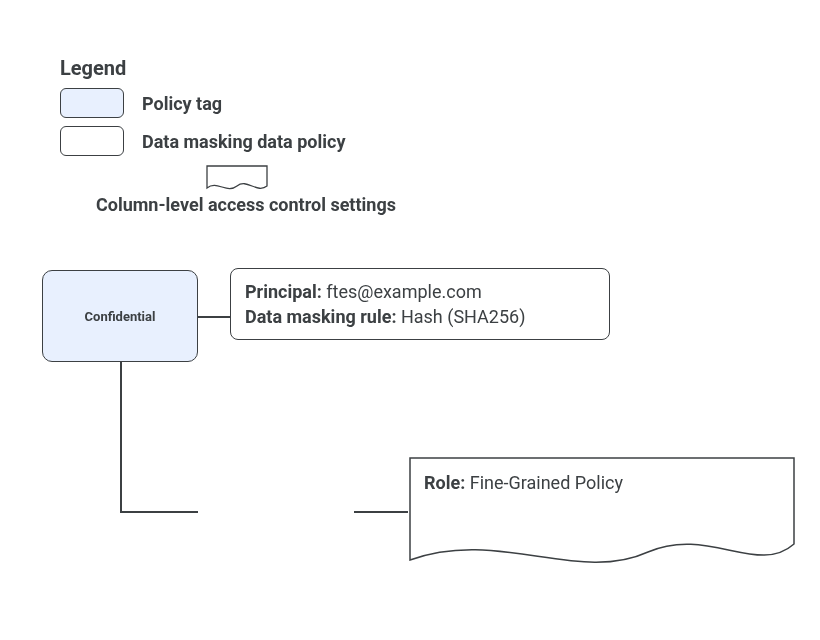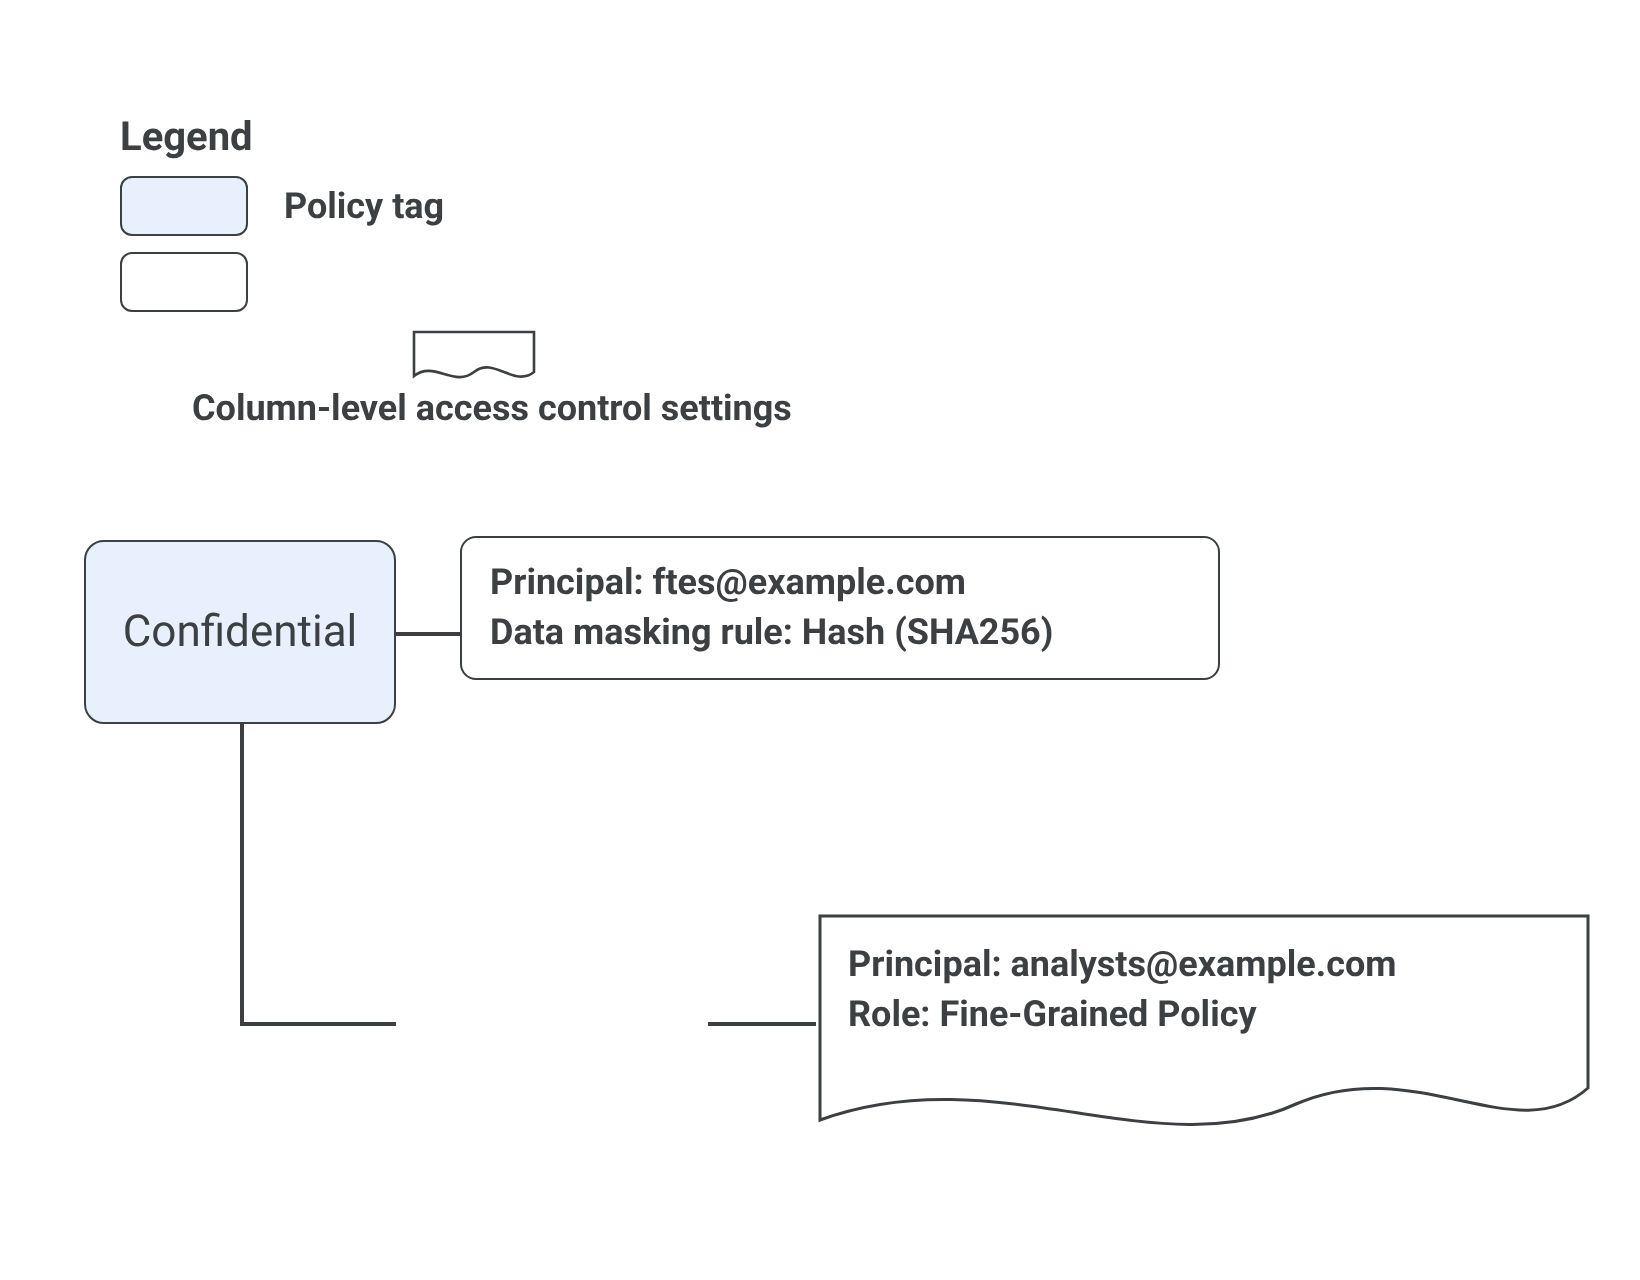--- a/index.html
+++ b/index.html
@@ -72,42 +72,42 @@
     .policy-tag-node {
       position: absolute;
       border: 1.5px solid #3c4043;
       background: #e8f0fe;
       border-radius: 10px;
       display: flex;
       align-items: center;
       justify-content: center;
     }
     .policy-tag-node .tag-label {
-      font-size: 22px;
-      font-weight: 400;
+      font-size: 13px;
+      font-weight: 700;
       color: #3c4043;
       text-align: center;
     }
     .card-node {
       position: absolute;
       border: 1.5px solid #3c4043;
       background: #fff;
       border-radius: 8px;
       padding: 10px 14px;
     }
     .card-line {
       font-size: 18px;
       color: #3c4043;
       line-height: 1.4;
     }
     .card-line .k {
       font-weight: 700;
     }
     .card-line .v {
-      font-weight: 700;
+      font-weight: 400;
     }
     .clac-node {
       position: absolute;
     }
     .clac-text {
       position: absolute;
       top: 14px;
       left: 16px;
     }
     .clac-text .card-line { white-space: nowrap; }
@@ -130,20 +130,21 @@
     <div class="legend-swatch">
       <div class="swatch-policy-tag"></div>
     </div>
     <div class="legend-label">Policy tag</div>
   </div>
 
   <div class="legend-row legend-row-2">
     <div class="legend-swatch">
       <div class="swatch-data-policy"></div>
     </div>
+    <div class="legend-label">Data masking data policy</div>
   </div>
 
   <div class="legend-row legend-row-3">
     <div class="legend-swatch">
       <svg class="swatch-clac" viewBox="0 0 64 30">
         <path d="M 2 2 L 62 2 L 62 22 C 52 30, 42 14, 32 22 C 22 30, 12 16, 2 24 L 2 2 Z" fill="#ffffff" stroke="#3c4043" stroke-width="1.3"></path>
       </svg>
     </div>
     <div class="legend-label">Column-level access control settings</div>
   </div>
@@ -166,18 +167,17 @@
   <div class="connector h-line" style="top:511px; left:354px; width:54px;"></div>
 
   <div class="clac-node" style="top:456px; left:408px; width:388px; height:120px;">
     <svg width="388" height="120" viewBox="0 0 388 120" style="position:absolute; top:0; left:0;">
       <path d="M 2 2 L 386 2 L 386 88
                C 350 120, 300 70, 240 96
                C 170 128, 90 72, 2 104
                L 2 2 Z" fill="#ffffff" stroke="#3c4043" stroke-width="1.5"></path>
     </svg>
     <div class="clac-text">
-      <div class="card-line"><span class="k">Principal:</span><span class="v"> analysts@example.com</span></div>
       <div class="card-line"><span class="k">Role:</span><span class="v"> Fine-Grained Policy</span></div>
     </div>
   </div>
 
 </div>
 
 </body></html>

